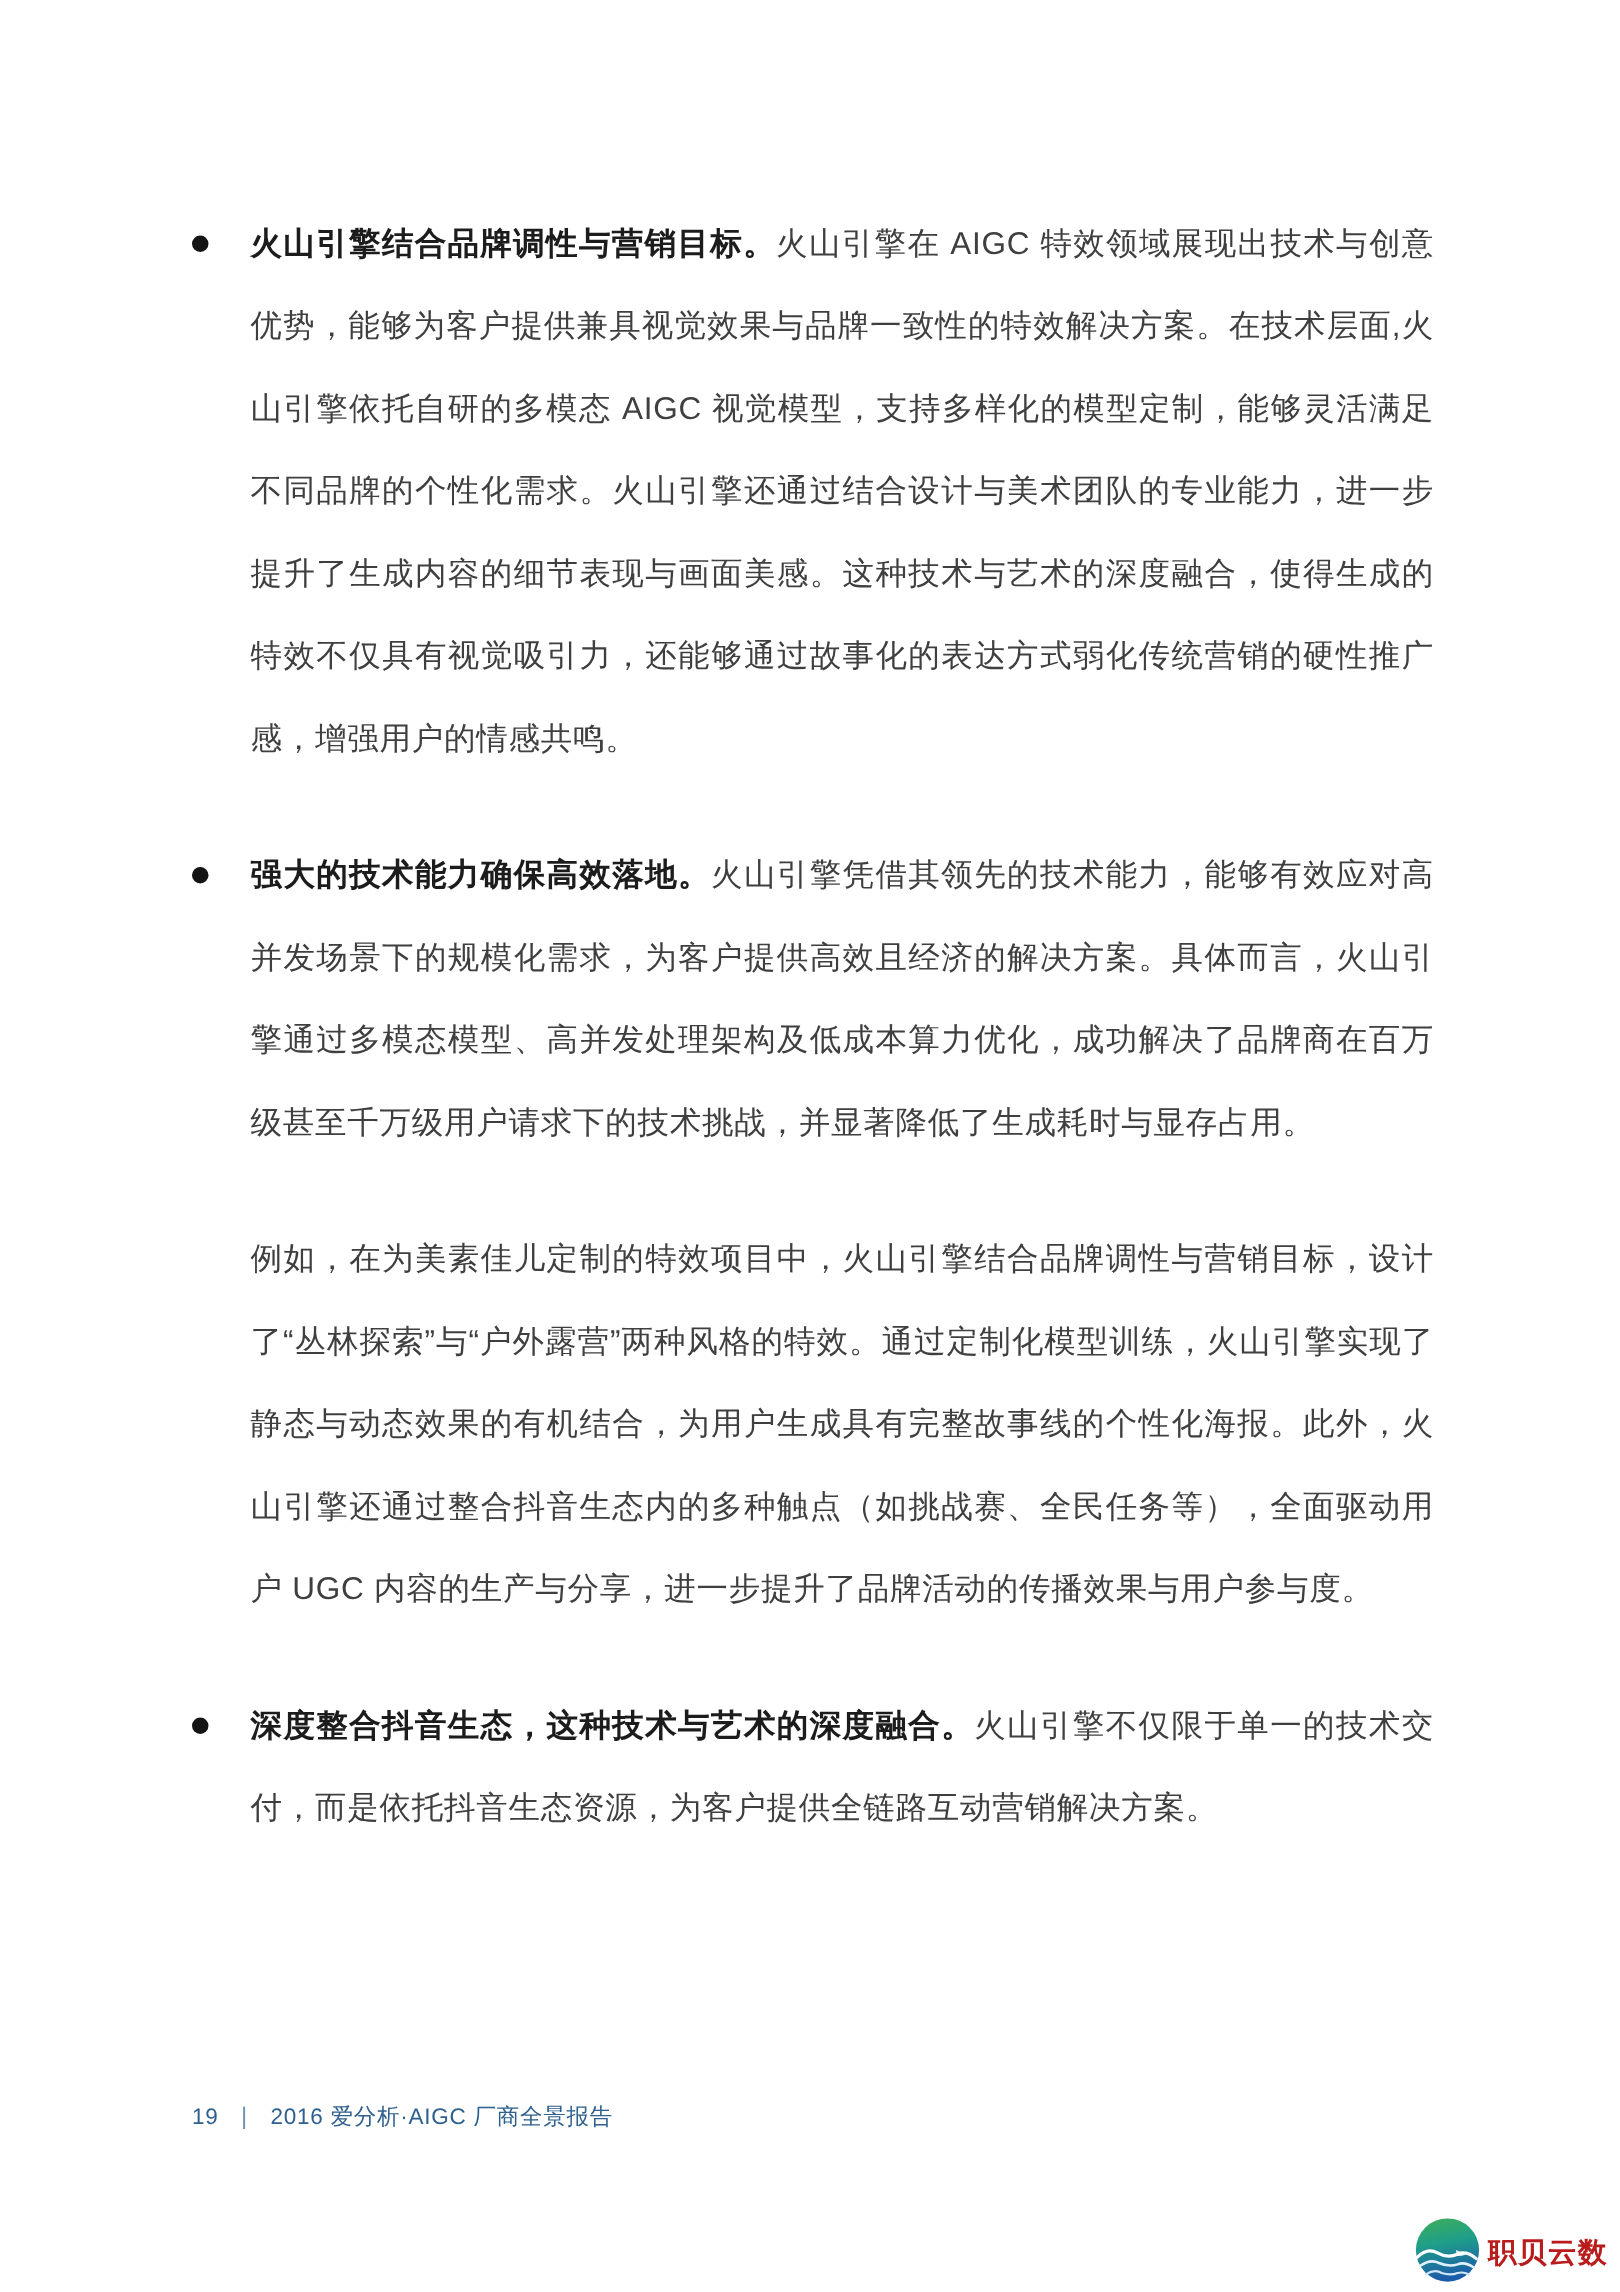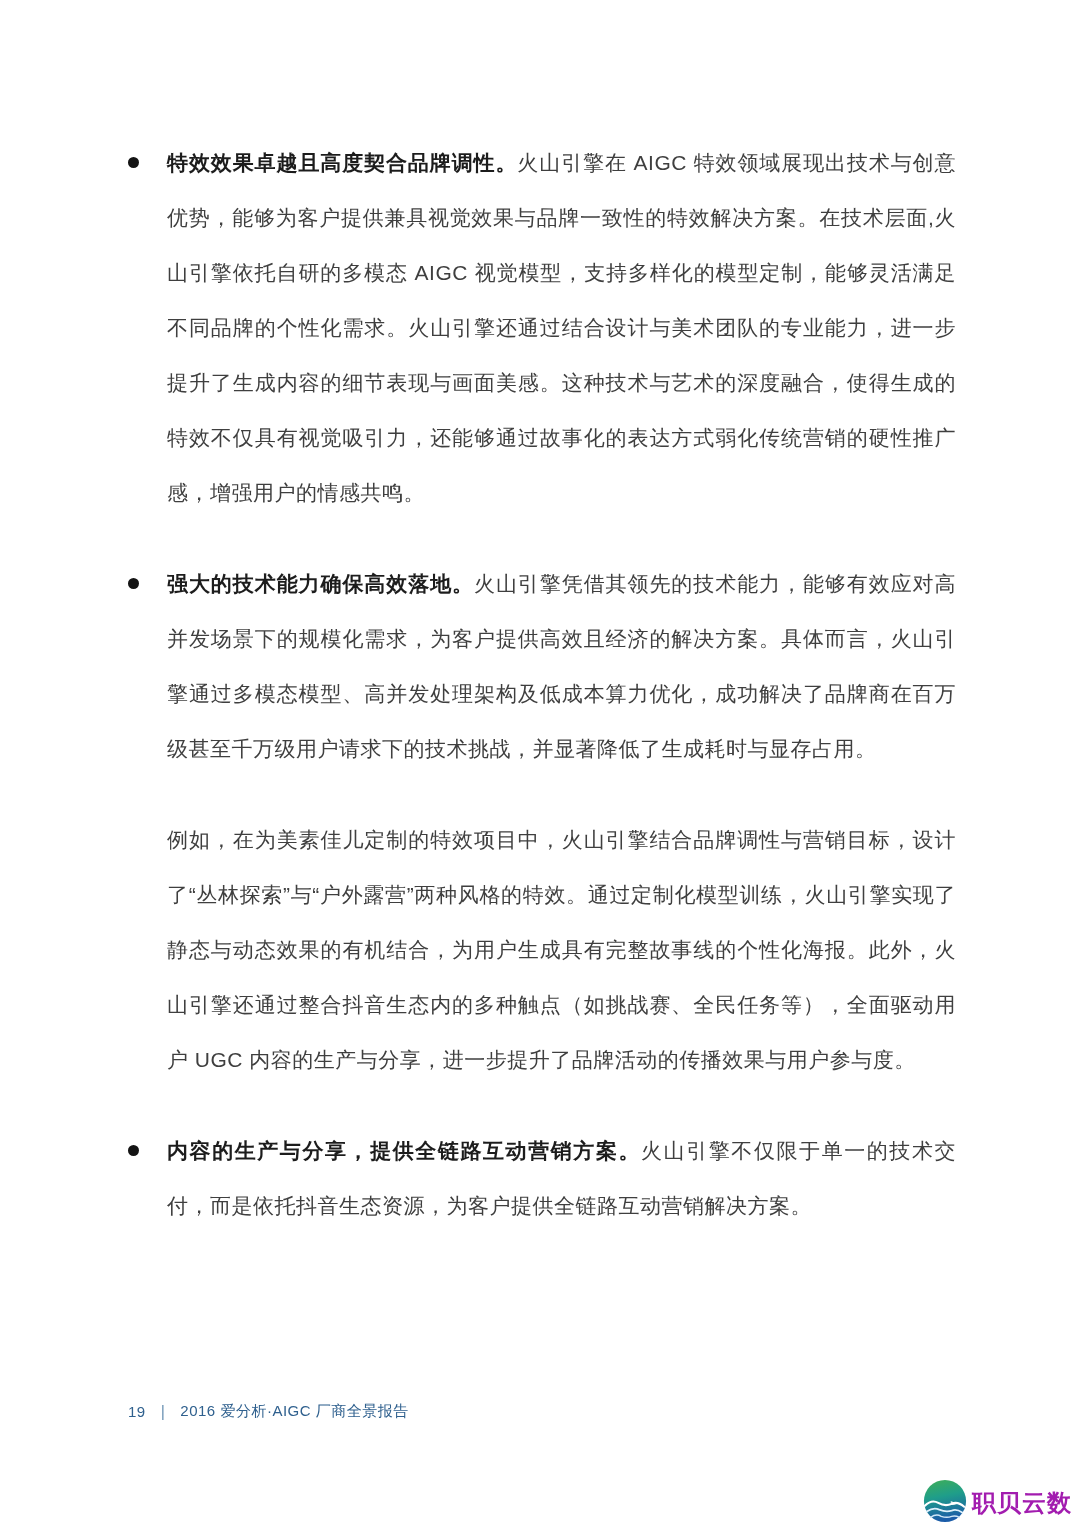--- a/index.html
+++ b/index.html
@@ -59,51 +59,51 @@
   }
   .brand {
     position: absolute;
     right: 8px;
     bottom: 0px;
     display: flex;
     align-items: center;
     gap: 4px;
   }
   .brand-text {
-    font-size: 24px;
+    font-size: 19px;
     font-weight: bold;
-    color: #a21caf;
+    color: #b91c1c;
     letter-spacing: 1px;
     line-height: 46px;
   }
 </style>
 </head>
 <body>
 
 <div class="page">
 
   <div class="content">
 
     <div class="para">
       <span class="bullet-dot"></span>
-      <span class="title">特效效果卓越且高度契合品牌调性。</span><span>火山引擎在 AIGC 特效领域展现出技术与创意优势，能够为客户提供兼具视觉效果与品牌一致性的特效解决方案。在技术层面,火山引擎依托自研的多模态 AIGC 视觉模型，支持多样化的模型定制，能够灵活满足不同品牌的个性化需求。火山引擎还通过结合设计与美术团队的专业能力，进一步提升了生成内容的细节表现与画面美感。这种技术与艺术的深度融合，使得生成的特效不仅具有视觉吸引力，还能够通过故事化的表达方式弱化传统营销的硬性推广感，增强用户的情感共鸣。</span>
+      <span class="title">火山引擎结合品牌调性与营销目标。</span><span>火山引擎在 AIGC 特效领域展现出技术与创意优势，能够为客户提供兼具视觉效果与品牌一致性的特效解决方案。在技术层面,火山引擎依托自研的多模态 AIGC 视觉模型，支持多样化的模型定制，能够灵活满足不同品牌的个性化需求。火山引擎还通过结合设计与美术团队的专业能力，进一步提升了生成内容的细节表现与画面美感。这种技术与艺术的深度融合，使得生成的特效不仅具有视觉吸引力，还能够通过故事化的表达方式弱化传统营销的硬性推广感，增强用户的情感共鸣。</span>
     </div>
 
     <div class="para">
       <span class="bullet-dot"></span>
       <span class="title">强大的技术能力确保高效落地。</span><span>火山引擎凭借其领先的技术能力，能够有效应对高并发场景下的规模化需求，为客户提供高效且经济的解决方案。具体而言，火山引擎通过多模态模型、高并发处理架构及低成本算力优化，成功解决了品牌商在百万级甚至千万级用户请求下的技术挑战，并显著降低了生成耗时与显存占用。</span>
     </div>
 
     <div class="para">
       <span>例如，在为美素佳儿定制的特效项目中，火山引擎结合品牌调性与营销目标，设计了“丛林探索”与“户外露营”两种风格的特效。通过定制化模型训练，火山引擎实现了静态与动态效果的有机结合，为用户生成具有完整故事线的个性化海报。此外，火山引擎还通过整合抖音生态内的多种触点（如挑战赛、全民任务等），全面驱动用户 UGC 内容的生产与分享，进一步提升了品牌活动的传播效果与用户参与度。</span>
     </div>
 
     <div class="para">
       <span class="bullet-dot"></span>
-      <span class="title">内容的生产与分享，提供全链路互动营销方案。</span><span>火山引擎不仅限于单一的技术交付，而是依托抖音生态资源，为客户提供全链路互动营销解决方案。</span>
+      <span class="title">深度整合抖音生态，这种技术与艺术的深度融合。</span><span>火山引擎不仅限于单一的技术交付，而是依托抖音生态资源，为客户提供全链路互动营销解决方案。</span>
     </div>
 
 
   </div>
 
   <div class="footer">
     <span>19</span>
     <span class="sep">|</span>
     <span>2016 爱分析·AIGC 厂商全景报告</span>
   </div>

